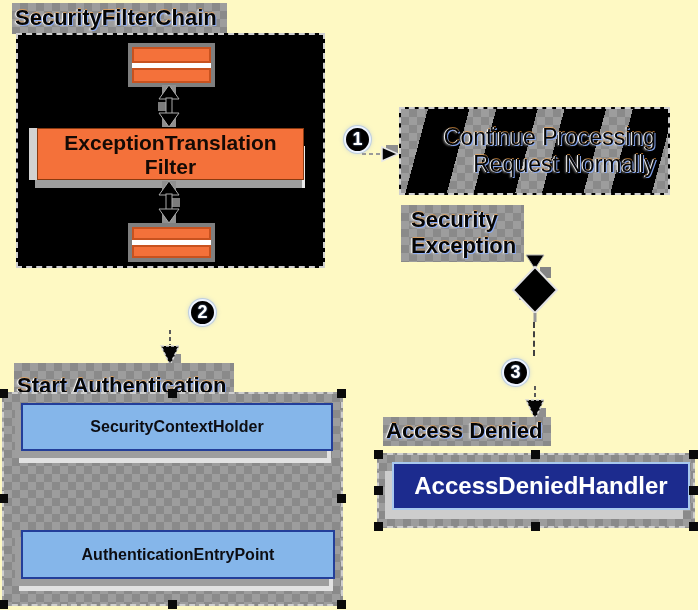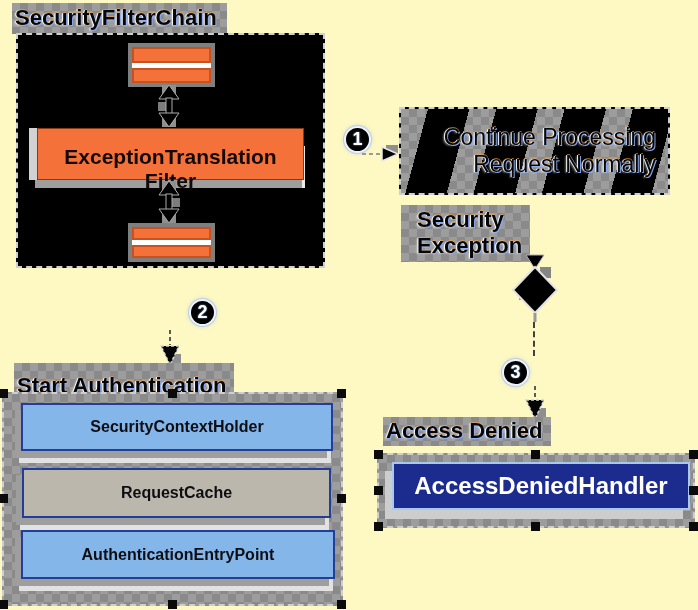--- a/index.html
+++ b/index.html
@@ -31,21 +31,21 @@
   .stack-top { top:8px; height:44px; }
   .stack-bottom { top:188px; height:39px; }
   .bar { flex:1; background:var(--orange,#F4713A); border:2px solid var(--orange-border,#C8521F); }
   .bargap { height:5px; background:#fff; }
 
   .arrow1 { left:137px; top:50px; }
   .arrow2 { left:137px; top:146px; }
 
   .etf { left:19px; top:93px; width:267px; height:52px; background:var(--orange,#F4713A);
          border:1px solid var(--etf-border,#8A3A10); color:#140a05; font-weight:bold;
-         font-size:21px; line-height:24px; text-align:center; padding-top:16px;
+         font-size:21px; line-height:24px; text-align:center; padding-top:2px;
          box-shadow:-8px 0 0 #d2d2d2, -2px 8px 0 var(--shadow,#9e9e9e), 6px 13px 0 -5px #ececec; }
 
   .badge { width:27px; height:27px; border:2px solid #eef4ff; border-radius:50%; background:#000;
            color:#fff; font-size:18px; font-weight:bold; display:flex; align-items:center; justify-content:center;
            box-shadow:0 0 0 1px rgba(120,160,255,.35), 0 0 5px rgba(120,160,255,.45);
            text-shadow:0 0 2px rgba(150,190,255,.9); }
   .badge::before { content:""; position:absolute; z-index:-1; width:14px; height:14px; background:#8f8f8f; top:-7px; right:-5px; }
   .badge::after  { content:""; position:absolute; z-index:-1; width:11px; height:11px; background:#7b7b7b; bottom:-6px; left:-5px; }
   .badge1 { left:344px; top:126px; }
   .badge2 { left:189px; top:299px; }
@@ -54,21 +54,21 @@
   .harrow { left:362px; top:145px; }
 
   .continue { left:399px; top:107px; width:271px; height:88px; text-align:right;
               font-size:23px; line-height:27px; padding:15px 12px 0 0; }
   .continue::before { content:""; position:absolute; inset:0; z-index:0;
     background-image: repeating-conic-gradient(#8a8a8a 0% 25%, #9d9d9d 0% 50%); background-size:16px 16px;
     -webkit-mask-image: repeating-linear-gradient(105deg, #000 0 26px, transparent 26px 66px);
     mask-image: repeating-linear-gradient(105deg, #000 0 26px, transparent 26px 66px); }
   .continue span { position:relative; z-index:1; display:block; }
 
-  .secexc { left:401px; top:205px; font-size:22px; line-height:26px; padding:2px 8px 3px 16px; }
+  .secexc { left:401px; top:205px; font-size:22px; line-height:26px; padding:2px 8px 3px 10px; }
   .secexc span { display:block; }
 
   .diamond { left:507px; top:253px; }
   .conn2 { left:533px; top:322px; height:34px; width:2px; border-left:2px dashed #404040; }
   .varrow2 { left:159px; top:330px; }
   .varrow3 { left:524px; top:386px; }
 
   .salabel { left:14px; top:363px; font-size:22px; padding:10px 8px 2px 3px; }
   .adlabel { left:383px; top:417px; font-size:22px; padding:1px 8px 2px 3px; }
 
@@ -189,21 +189,20 @@
   <svg class="abs varrow2" width="22" height="38" viewBox="0 0 22 38">
     <rect x="12" y="24" width="10" height="9" fill="#8f8f8f"></rect>
     <line x1="11" y1="0" x2="11" y2="15" stroke="#5a5a5a" stroke-width="2" stroke-dasharray="4 3"></line>
     <polygon points="2,16 20,16 11,35" fill="#050505" stroke="#d8d8d8" stroke-width="1.5" stroke-dasharray="3 2"></polygon>
   </svg>
 
   <div class="abs chip ghost salabel">Start Authentication</div>
 
   <div class="abs checker sabox">
     <div class="abs node sch">SecurityContextHolder</div>
-    <div class="abs node rc">RequestCache</div>
     <div class="abs node aep">AuthenticationEntryPoint</div>
     <div class="handle h-tl"></div>
     <div class="handle h-tm"></div>
     <div class="handle h-tr"></div>
     <div class="handle h-ml"></div>
     <div class="handle h-mr"></div>
     <div class="handle h-bl"></div>
     <div class="handle h-bm"></div>
     <div class="handle h-br"></div>
   </div>

